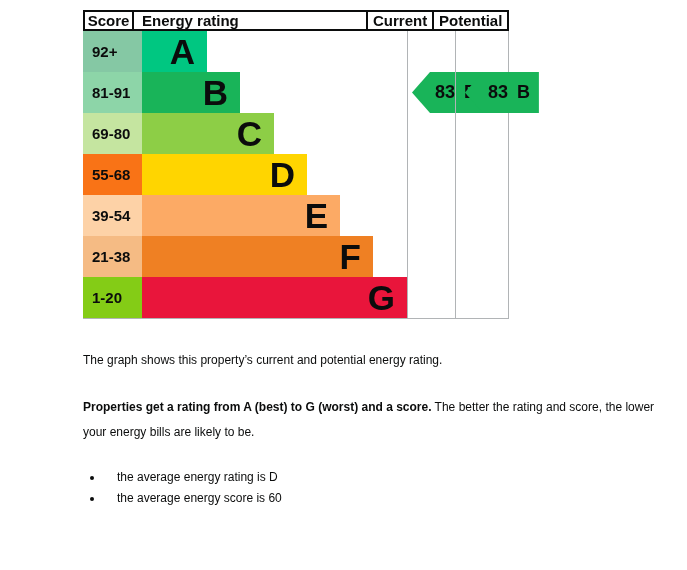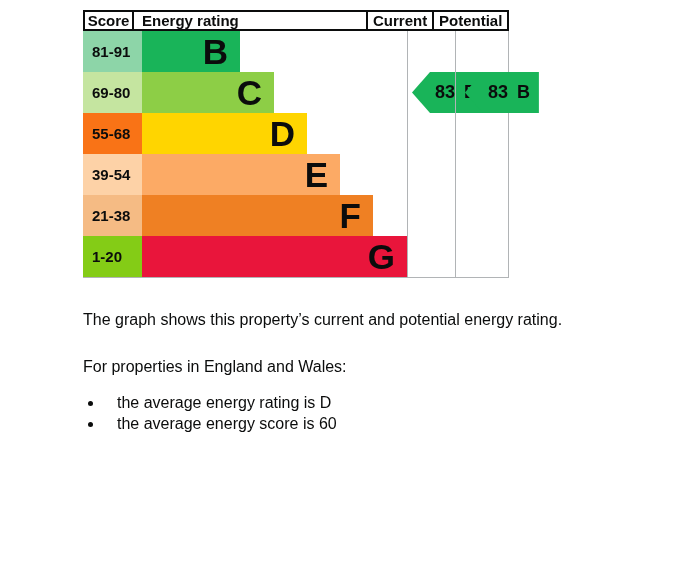--- a/index.html
+++ b/index.html
@@ -76,40 +76,46 @@
     font-size: 18px;
     color: #0b0c0c;
   }
   .col-current .badge   { left: 4px; }
   .col-potential .badge { left: 9px; }
 
   
   .content {
     margin: 29px 0 0 83px;
     width: 585px;
-    font-size: 16px;
+    font-size: 12px;
     line-height: 25px;
   }
   .content p { margin-bottom: 22px; }
   .content .region { margin-bottom: 13px; }
   .content ul { margin: 0 0 0 21px; padding: 0; }
   .content li { line-height: 21px; padding-left: 13px; }
 </style>
 </head>
 <body>
 
 <div class="epc">
   <div class="epc-header">
     <div class="hcell h-score">Score</div>
     <div class="hcell h-rating">Energy rating</div>
     <div class="hcell h-current">Current</div>
     <div class="hcell h-potential">Potential</div>
   </div>
   <div class="epc-body">
     <div class="bands">
+        <div class="epc-row">
+          <div class="score-cell" style="background: rgb(133, 200, 164);">92+</div>
+          <div class="bar" style="background: rgb(0, 199, 129); width: 65px;">
+            <span class="letter">A</span>
+          </div>
+        </div>
         <div class="epc-row">
           <div class="score-cell" style="background: rgb(141, 213, 168);">81-91</div>
           <div class="bar" style="background: rgb(25, 180, 89); width: 98px;">
             <span class="letter">B</span>
           </div>
         </div>
         <div class="epc-row">
           <div class="score-cell" style="background: rgb(197, 229, 160);">69-80</div>
           <div class="bar" style="background: rgb(141, 206, 70); width: 132px;">
             <span class="letter">C</span>
@@ -150,18 +156,18 @@
       <div class="badge" style="background: rgb(25, 180, 89);">
         <span>83</span>
           <span>B</span>
       </div>
     </div>
   </div>
 </div>
 
 <div class="content">
   <p>The graph shows this property’s current and potential energy rating.</p>
-  <p class="region">For properties in England and Wales:</p>
+  <p><strong>Properties get a rating from A (best) to G (worst) and a score.</strong><span> The better the rating and score, the lower your energy bills are likely to be.</span></p>
   <ul>
       <li>the average energy rating is D</li>
       <li>the average energy score is 60</li>
     </ul>
 </div>
 
 </body></html>

